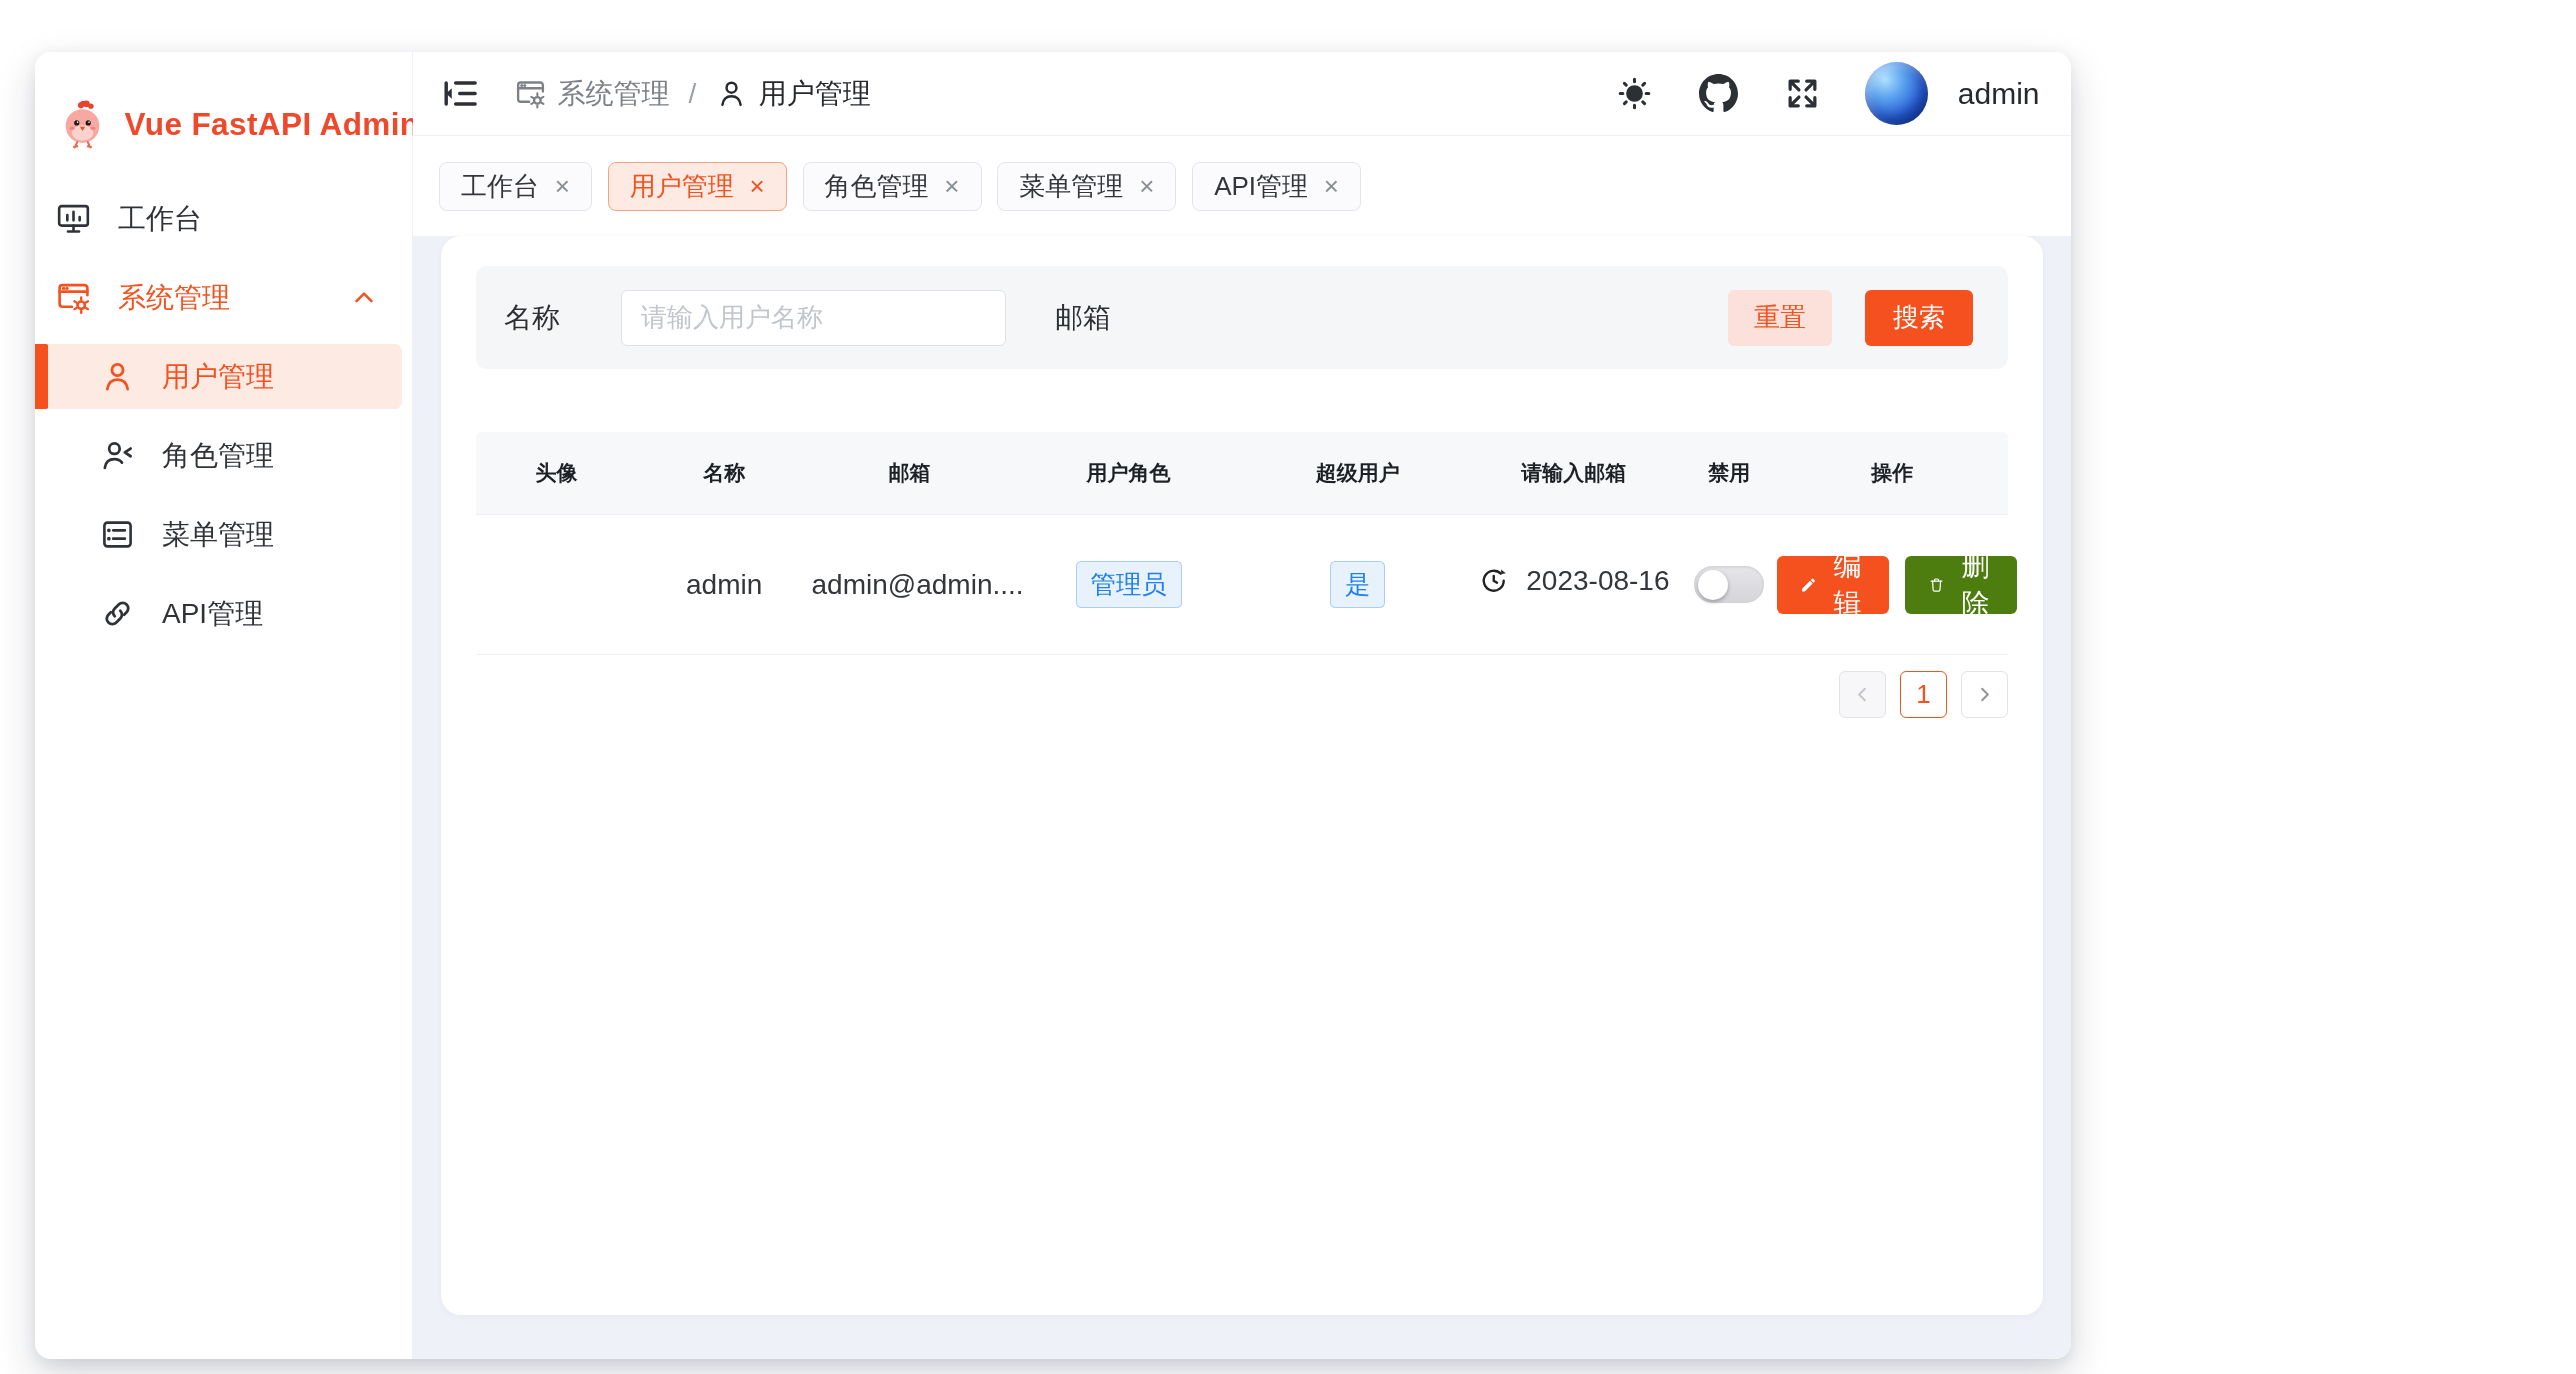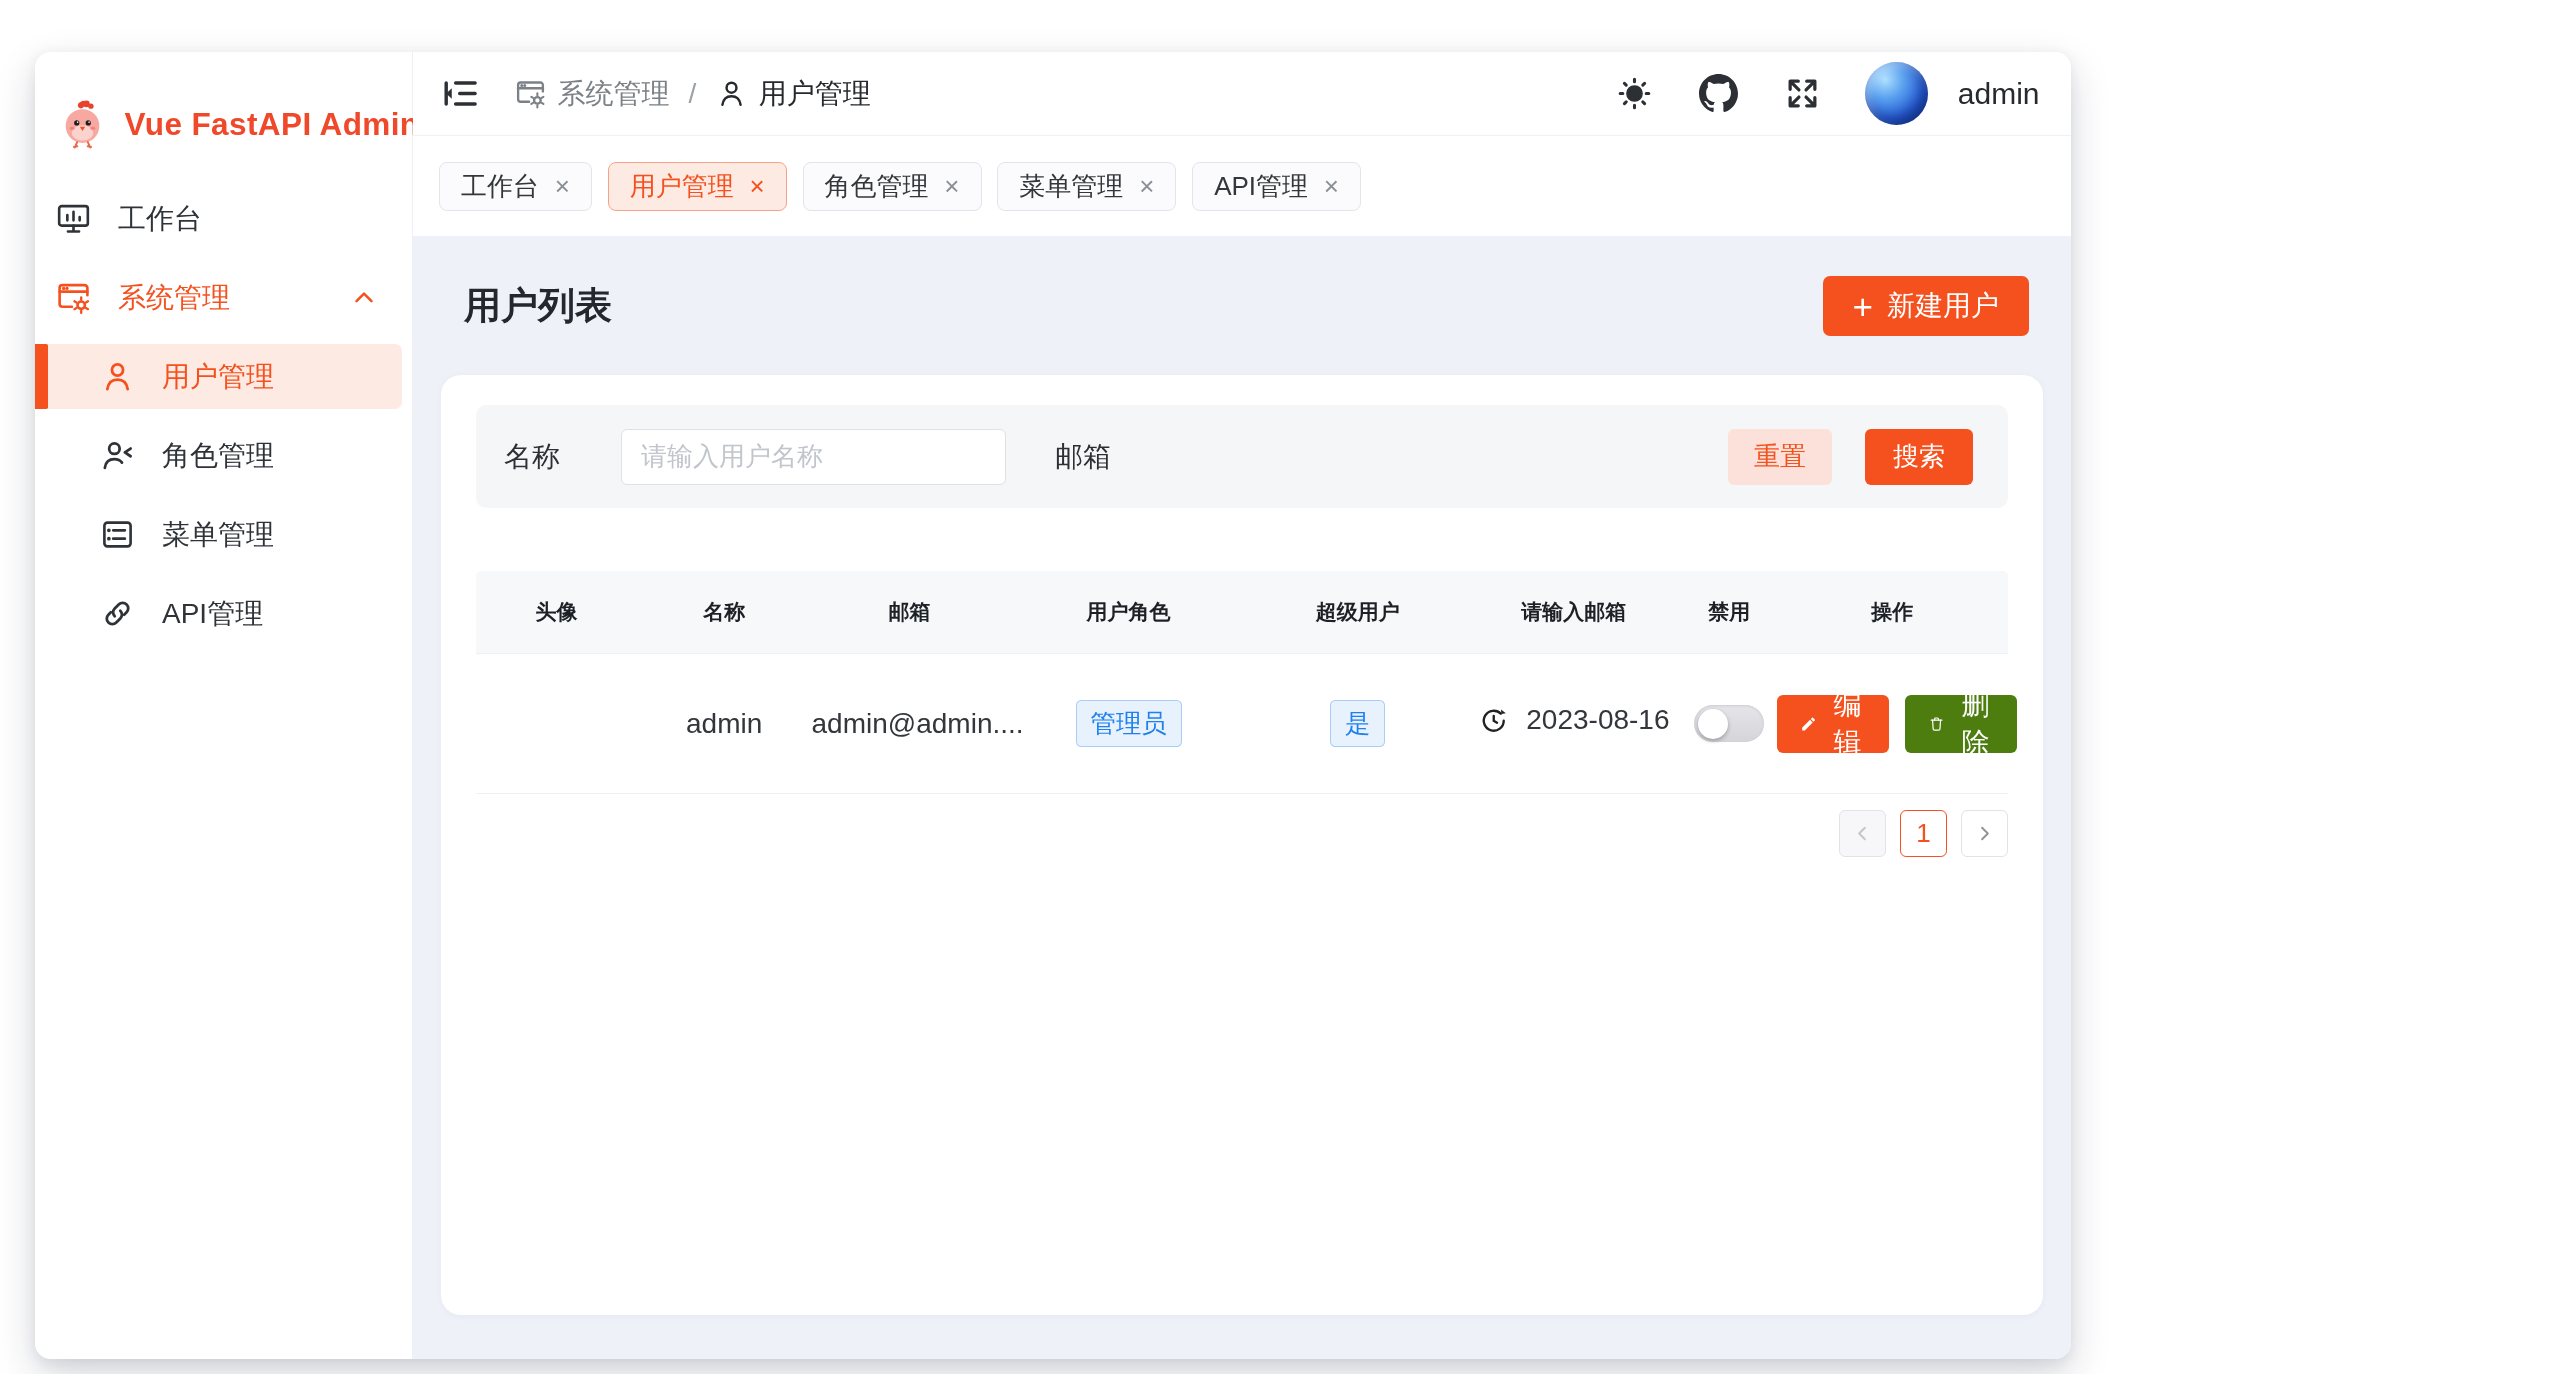--- a/index.html
+++ b/index.html
@@ -71,21 +71,21 @@
   .tbl-wrap { margin-top:63px; }
   table { width:100%; border-collapse:separate; border-spacing:0; table-layout:fixed; }
   thead th { height:83px; background:#f7f8fa; font-size:21px; font-weight:700; color:#1d2126; text-align:center;
              border-bottom:0.9px solid #efeff5; }
   thead th:first-child { border-radius:5.3px 0 0 0; }
   thead th:last-child { border-radius:0 5.3px 0 0; }
   tbody td { height:140px; text-align:center; font-size:28px; color:#33363a; border-bottom:0.9px solid #efeff5; }
 
   .tag { display:inline-flex; align-items:center; height:47px; padding:0 14px; font-size:25.4px; color:#2080f0;
          background:rgba(32,128,240,.10); border:0.9px solid rgba(32,128,240,.32); border-radius:5.3px; }
-  .lastlogin { display:inline-flex; align-items:flex-end; gap:17px; }
+  .lastlogin { display:inline-flex; align-items:flex-start; gap:17px; }
   .lastlogin svg { width:31.5px; height:31.5px; color:#222; }
 
   .switch { position:relative; display:inline-block; width:70px; height:37px; border-radius:18.4px; vertical-align:middle;
             background:linear-gradient(#e6e6ea,#d4d4d9); box-shadow:inset 0 0.9px 2.6px rgba(0,0,0,.12); cursor:pointer; }
   .switch .knob { position:absolute; left:3.5px; top:3.5px; width:30px; height:30px; border-radius:50%; background:#fff;
                   box-shadow:0 1.8px 4.4px rgba(0,0,0,.28); }
 
   .row-actions { display:inline-flex; align-items:center; gap:15.8px; }
   .btn-edit, .btn-delete { height:58px; padding:0 23px; border-radius:6.1px; color:#fff; font-size:28px; gap:12.3px; }
   .btn-edit { background:#F4511E; }
@@ -259,27 +259,20 @@
         <span>菜单管理</span>
         <span class="x">×</span>
       </div>
       <div class="tab">
         <span>API管理</span>
         <span class="x">×</span>
       </div>
     </div>
 
     <div class="content">
-      <div class="page-head">
-        <h1 class="page-title">用户列表</h1>
-        <button class="btn btn-create">
-          <span class="plus">+</span>
-          <span>新建用户</span>
-        </button>
-      </div>
 
       <div class="card">
 
         <div class="searchbar">
           <span class="f-label">名称</span>
           <input class="f-input" placeholder="请输入用户名称" style="">
           <div class="gap-field"></div>
           <span class="f-label">邮箱</span>
           <div class="sb-spacer"></div>
           <button class="btn btn-reset">重置</button>

